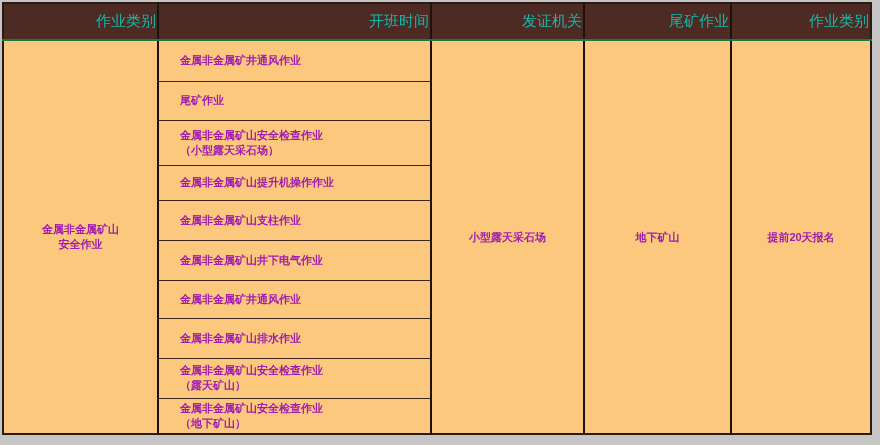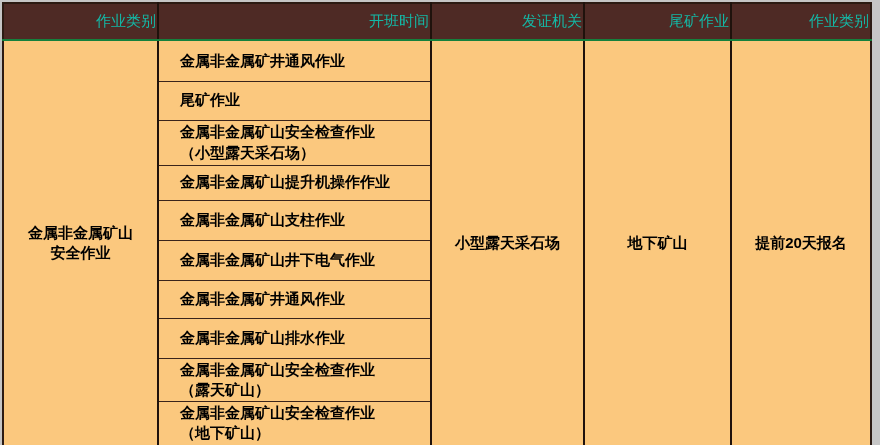--- a/index.html
+++ b/index.html
@@ -34,22 +34,22 @@
     background: #4e2a25;
     color: #14b8a6;
     font-size: 15px;
     font-weight: normal;
     height: 37px;
     text-align: right;
     border-bottom: 2px solid #15803d;
   }
   table.schedule td {
     background: #fbc87e;
-    color: #000000;
-    font-size: 15px;
+    color: #a21caf;
+    font-size: 11px;
     font-weight: bold;
     line-height: 1.35;
     white-space: pre-line;
     vertical-align: middle;
   }
   td.center-cell {
     text-align: center;
   }
   td.item-cell {
     text-align: left;

